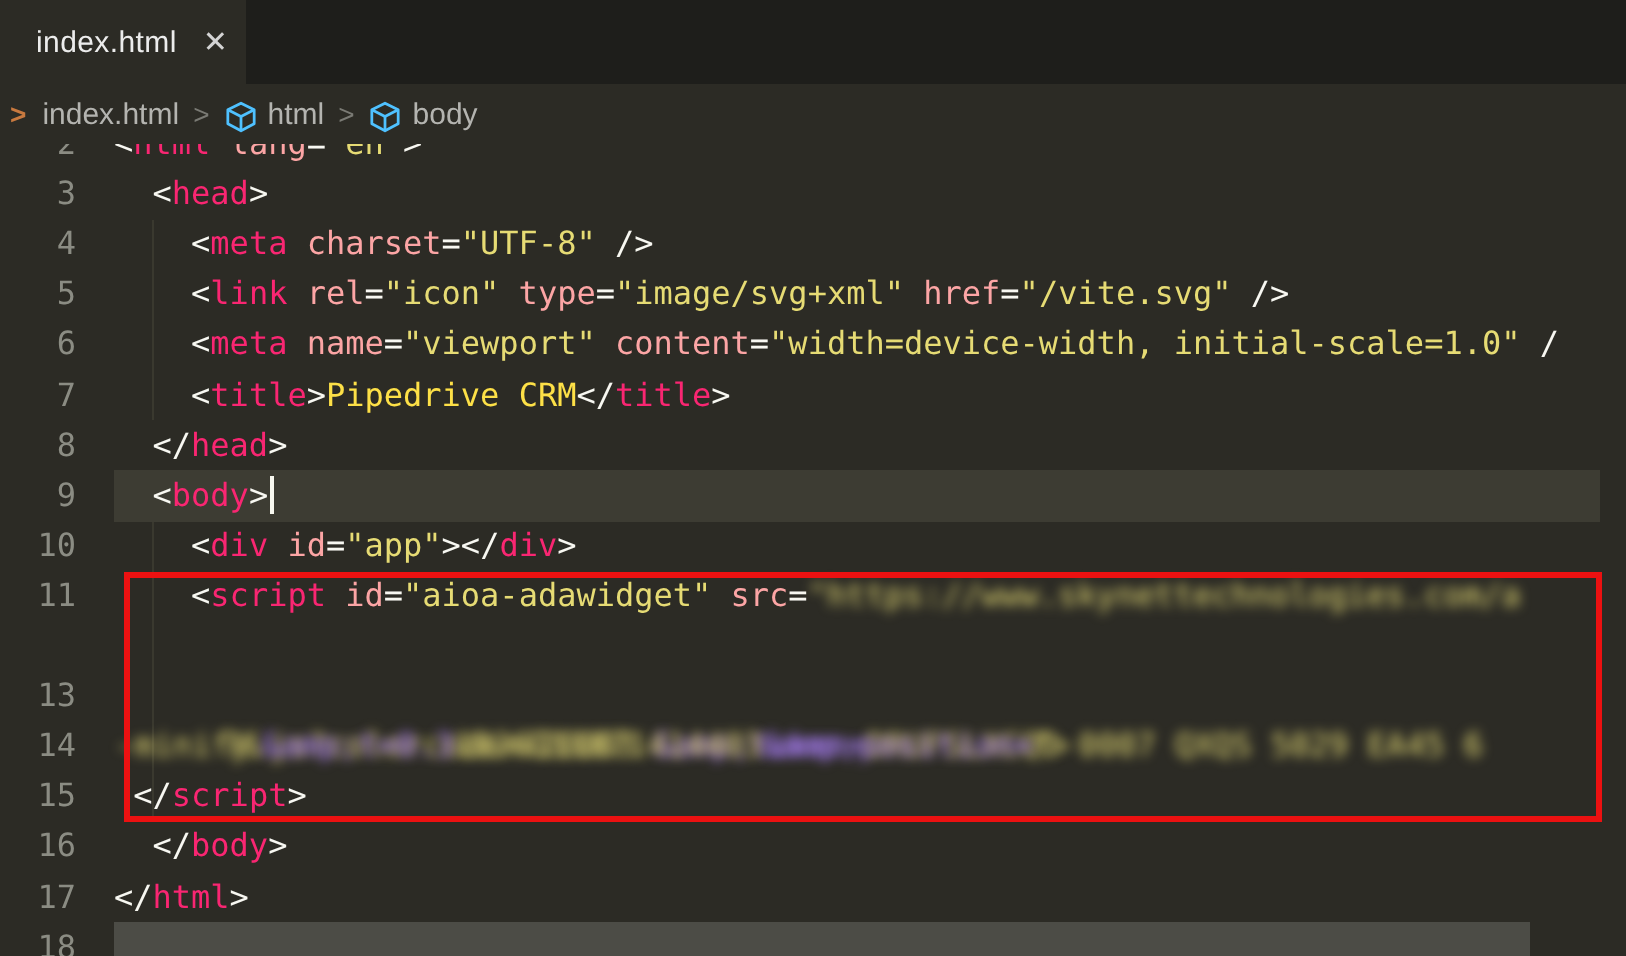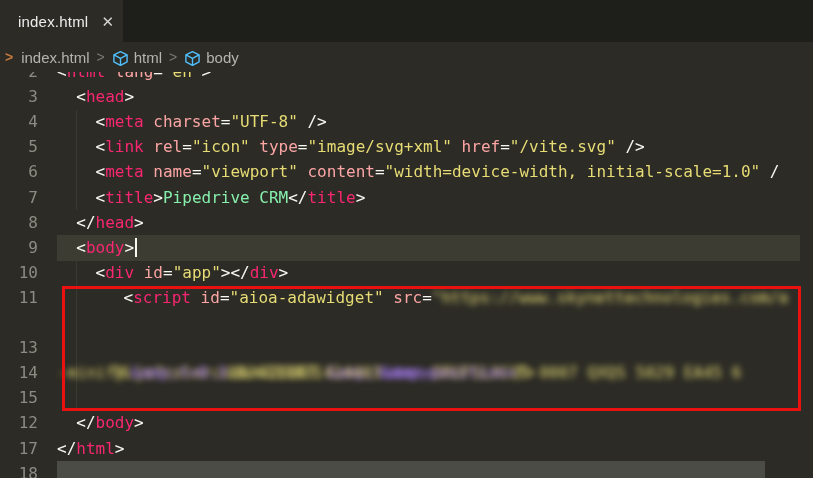--- a/index.html
+++ b/index.html
@@ -27,21 +27,21 @@
     font-family:"DejaVu Sans Mono","Liberation Mono",monospace;
     font-size:16px;line-height:25.1px;white-space:pre;}
   .line.hl{background:linear-gradient(to right,
       rgba(0,0,0,0) 57px,#3d3c33 57px,#3d3c33 800px,rgba(0,0,0,0) 800px);}
   .lnum{flex:none;width:38px;text-align:right;color:#8b8c83;}
   .lcode{margin-left:19px;}
   .pun{color:#f8f8f2}
   .tag{color:#f92672}
   .attr{color:#fca5a5}
   .str{color:#e6db74}
-  .txt{color:#86efac}
+  .txt{color:#fde047}
   .link{color:#e6db74;text-underline-offset:3px;}
   .ent{color:#ae81ff}
   .blur{filter:blur(3px);}
   .cursor{display:inline-block;width:2px;height:19px;background:#f8f8f0;
     vertical-align:middle;margin-left:1px;position:relative;top:-1px;}
 
   .indent-guide{position:absolute;width:1px;background:#3a392f;left:76px;}
   #guide-head{top:110px;height:100px;}
   #guide-body{top:260px;height:150px;}
 
@@ -61,25 +61,25 @@
     <div class="indent-guide" id="guide-body"></div>
   <div class="line" style="top: 59px;"><span class="lnum">2</span><span class="lcode"><span class="pun">&lt;</span><span class="tag">html</span><span class="attr"> lang</span><span class="pun">=</span><span class="str">"en"</span><span class="pun">&gt;</span></span></div>
       <div class="line" style="top: 84.1px;"><span class="lnum">3</span><span class="lcode"><span class="pun">  &lt;</span><span class="tag">head</span><span class="pun">&gt;</span></span></div>
       <div class="line" style="top: 109.2px;"><span class="lnum">4</span><span class="lcode"><span class="pun">    &lt;</span><span class="tag">meta</span><span class="attr"> charset</span><span class="pun">=</span><span class="str">"UTF-8"</span><span class="pun"> /&gt;</span></span></div>
       <div class="line" style="top: 134.3px;"><span class="lnum">5</span><span class="lcode"><span class="pun">    &lt;</span><span class="tag">link</span><span class="attr"> rel</span><span class="pun">=</span><span class="str">"icon"</span><span class="attr"> type</span><span class="pun">=</span><span class="str">"image/svg+xml"</span><span class="attr"> href</span><span class="pun">=</span><span class="str">"</span><span class="link">/vite.svg</span><span class="str">"</span><span class="pun"> /&gt;</span></span></div>
       <div class="line" style="top: 159.4px;"><span class="lnum">6</span><span class="lcode"><span class="pun">    &lt;</span><span class="tag">meta</span><span class="attr"> name</span><span class="pun">=</span><span class="str">"viewport"</span><span class="attr"> content</span><span class="pun">=</span><span class="str">"width=device-width, initial-scale=1.0"</span><span class="pun"> /</span></span></div>
       <div class="line" style="top: 184.5px;"><span class="lnum">7</span><span class="lcode"><span class="pun">    &lt;</span><span class="tag">title</span><span class="pun">&gt;</span><span class="txt">Pipedrive CRM</span><span class="pun">&lt;/</span><span class="tag">title</span><span class="pun">&gt;</span></span></div>
       <div class="line" style="top: 209.6px;"><span class="lnum">8</span><span class="lcode"><span class="pun">  &lt;/</span><span class="tag">head</span><span class="pun">&gt;</span></span></div>
       <div class="line hl" style="top: 234.7px;"><span class="lnum">9</span><span class="lcode"><span class="pun">  &lt;</span><span class="tag">body</span><span class="pun">&gt;</span><span class="cursor"></span></span></div>
       <div class="line" style="top: 259.8px;"><span class="lnum">10</span><span class="lcode"><span class="pun">    &lt;</span><span class="tag">div</span><span class="attr"> id</span><span class="pun">=</span><span class="str">"app"</span><span class="pun">&gt;&lt;/</span><span class="tag">div</span><span class="pun">&gt;</span></span></div>
-      <div class="line" style="top: 284.9px; gap: 28px;"><span class="lnum">11</span><span class="lcode"><span class="pun">    &lt;</span><span class="tag">script</span><span class="attr"> id</span><span class="pun">=</span><span class="str">"aioa-adawidget"</span><span class="attr"> src</span><span class="pun">=</span><span class="blur link">"https://www.skynettechnologies.com/a</span></span></div>
+      <div class="line" style="top: 284.9px;"><span class="lnum">11</span><span class="lcode"><span class="pun">    &lt;</span><span class="tag">script</span><span class="attr"> id</span><span class="pun">=</span><span class="str">"aioa-adawidget"</span><span class="attr"> src</span><span class="pun">=</span><span class="blur link">"https://www.skynettechnologies.com/a</span></span></div>
       <div class="line" style="top: 335.1px; flex-direction: column;"><span class="lnum">13</span><span class="lcode"><span class="pun">    </span><span class="blur str">-minify.js?colorcode=420003 </span><span class="blur ent">&amp;amp;token=</span><span class="blur str">DRUFSLXCQD 0007 QXQS 5029 EA45 6</span></span></div>
       <div class="line" style="top: 360.2px; gap: 16px;"><span class="lnum">14</span><span class="lcode"><span class="pun">    </span><span class="blur str">76</span><span class="blur ent">&amp;amp;t=0.3</span><span class="blur str">1826311871414403</span><span class="blur ent">&amp;amp;position=</span><span class="blur str">"&gt;</span></span></div>
-      <div class="line" style="top: 385.3px;"><span class="lnum">15</span></div>
-      <div class="line" style="top: 410.4px;"><span class="lnum">12</span><span class="lcode"><span class="pun">  &lt;/</span><span class="tag">body</span><span class="pun">&gt;</span></span></div>
+      <div class="line" style="top: 385.3px;"><span class="lnum">15</span><span class="lcode"><span class="pun"> &lt;/</span><span class="tag">script</span><span class="pun">&gt;</span></span></div>
+      <div class="line" style="top: 410.4px;"><span class="lnum">16</span><span class="lcode"><span class="pun">  &lt;/</span><span class="tag">body</span><span class="pun">&gt;</span></span></div>
       <div class="line" style="top: 435.5px;"><span class="lnum">17</span><span class="lcode"><span class="pun">&lt;/</span><span class="tag">html</span><span class="pun">&gt;</span></span></div>
       <div class="line" style="top: 460.6px;"><span class="lnum">18</span><span class="lcode"></span></div>
     </div>
 
   <div class="red-box"></div>
 
   <div class="h-scrollbar"></div>
 
   <div class="tabbar">
     <div class="tab">

